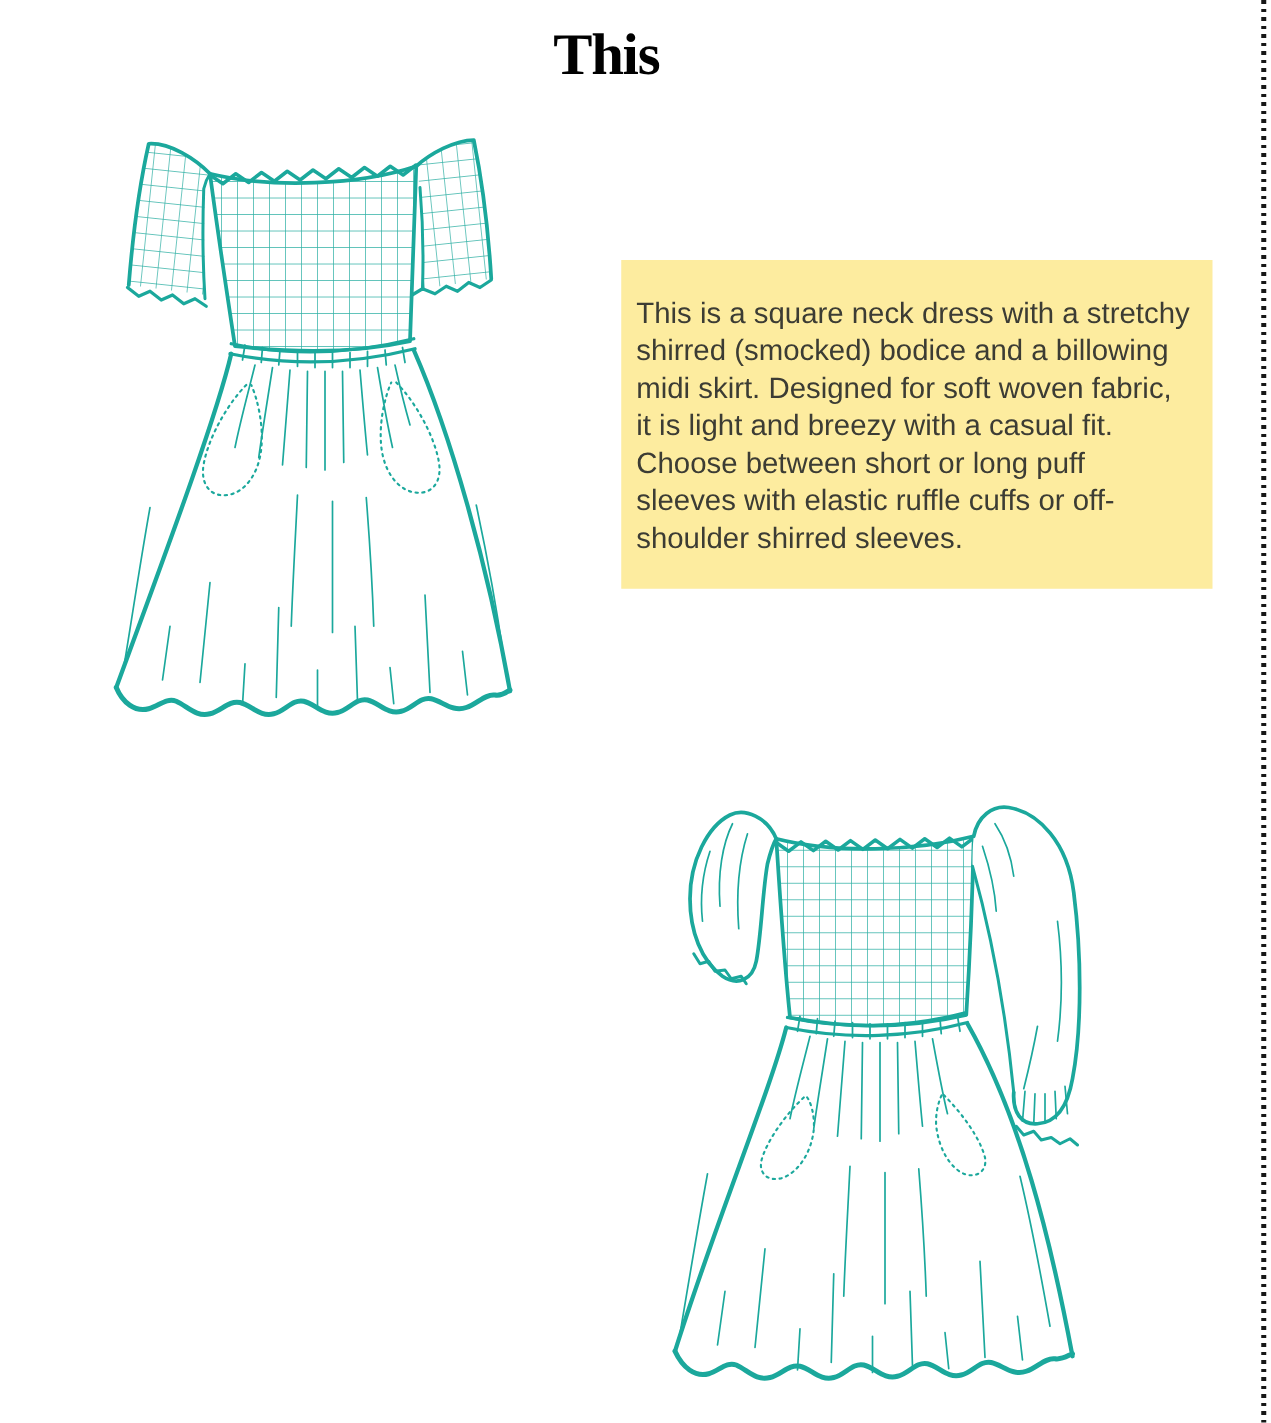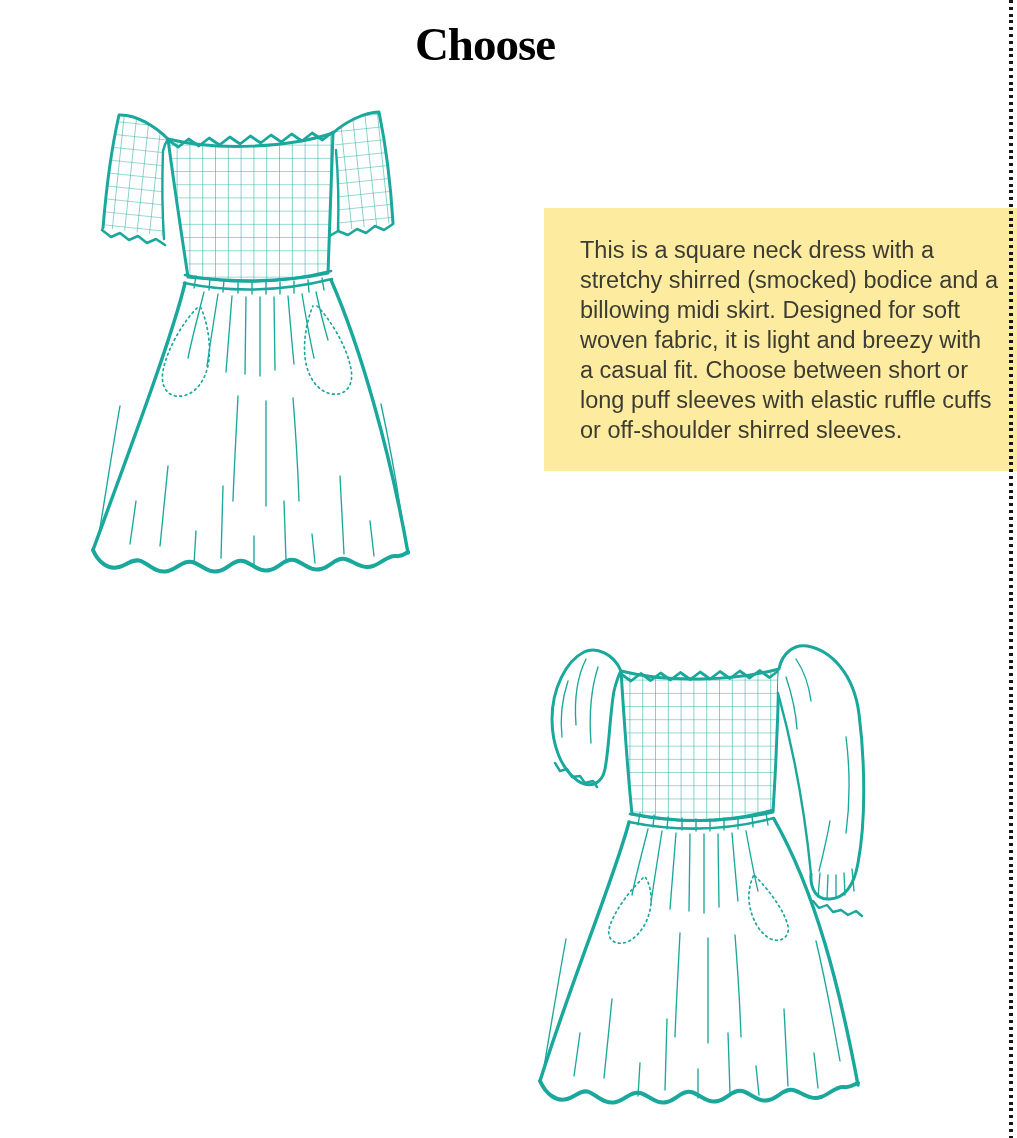--- a/index.html
+++ b/index.html
@@ -11,41 +11,40 @@
   .page-title{
     position:absolute;left:0;right:47px;top:20px;margin:0;
     text-align:center;
     font-family:"Liberation Serif", serif;
     font-weight:700;font-size:47px;line-height:1.05;color:#000;
     letter-spacing:-1px;
   }
   .note-box{
     position:absolute;left:497px;top:208px;width:473px;height:263px;
     background:#FDEC9F;box-sizing:border-box;
-    padding:27px 18px 20px 36px;
-    margin-left:47px;
+    padding:27px 18px 20px 12px;
   }
   .note-box p{
     margin:0;color:#3C3C34;font-size:23.5px;line-height:30px;
     font-family:"Liberation Sans", sans-serif;
   }
   .illustration{position:absolute;}
   .illustration.d1{left:88px;top:106px;width:340px;height:490px;}
   .illustration.d2{left:528px;top:641px;width:400px;height:475px;}
   .tear-edge{
     position:absolute;left:1009px;top:0;bottom:0;width:4px;
     background:repeating-linear-gradient(to bottom,#161616 0 3px,transparent 3px 6.8px);
   }
 </style>
 </head>
 <body>
 
 <div class="page">
 
-  <h1 class="page-title">Choose</h1>
+  <h1 class="page-title">This</h1>
 
   <svg class="illustration d1" viewBox="0 0 340 490">
     <defs>
       <pattern id="d1g" width="12.8" height="13.2" patternUnits="userSpaceOnUse">
         <path d="M12.8 0 V13.2 M0 13.2 H12.8" fill="none" stroke="#1BA89C" stroke-width="1.15" opacity="0.92"></path>
       </pattern>
       <pattern id="d1gl" width="12.5" height="13" patternUnits="userSpaceOnUse" patternTransform="rotate(6)">
         <path d="M12.5 0 V13 M0 13 H12.5" fill="none" stroke="#1BA89C" stroke-width="1.1" opacity="0.9"></path>
       </pattern>
       <pattern id="d1gr" width="12.5" height="13" patternUnits="userSpaceOnUse" patternTransform="rotate(-6)">

